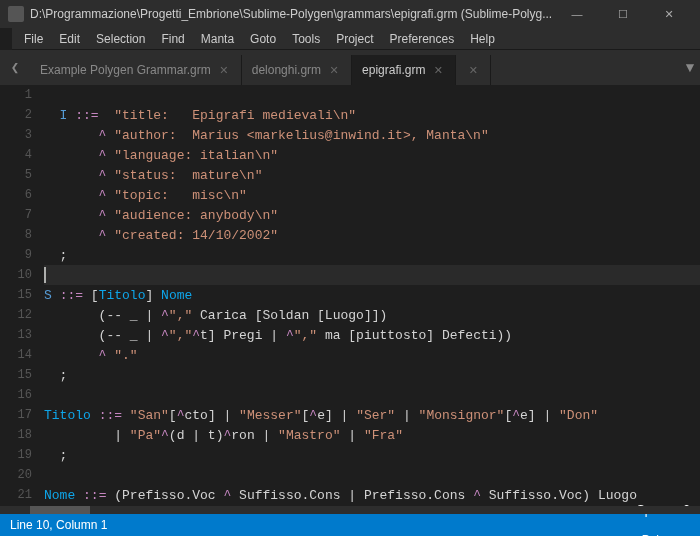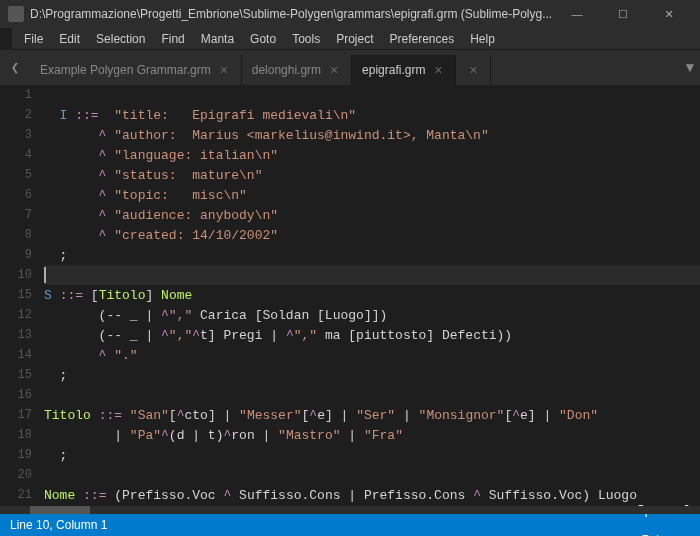--- a/index.html
+++ b/index.html
@@ -29,21 +29,21 @@
     .editor { display: flex; flex: 1; overflow: hidden; background: #1e1e1e; }
     .gutter { width: 40px; background: #1e1e1e; color: #555; font-size: 13px; padding: 0; flex-shrink: 0; overflow: hidden; padding-top: 0; }
     .gutter-line { height: 20px; display: flex; align-items: center; justify-content: flex-end; padding-right: 8px; font-size: 12px; }
     .code-area { flex: 1; overflow: hidden; padding-left: 4px; }
     .code-line { height: 20px; display: flex; align-items: center; white-space: pre; font-size: 13px; }
     .code-line.current-line { background: #2a2a2a; }
     .blue { color: #569cd6; }
     .orange { color: #ce9178; }
     .pink { color: #c586c0; }
     .white { color: #d4d4d4; }
-    .cyan { color: #bef264; }
+    .cyan { color: #0ea5e9; }
 
     
     .status-bar { background: #007acc; height: 22px; display: flex; align-items: center; padding: 0 10px; font-size: 12px; font-family: 'Segoe UI', sans-serif; color: white; flex-shrink: 0; justify-content: space-between; }
     .status-left { display: flex; align-items: center; gap: 8px; }
     .status-right { display: flex; align-items: center; gap: 16px; flex-direction: column; }
 
     
     .scroll-indicator { height: 8px; background: #2d2d2d; flex-shrink: 0; position: relative; }
     .scroll-thumb { height: 8px; background: #555; width: 60px; position: absolute; left: 30px; }
   </style>

